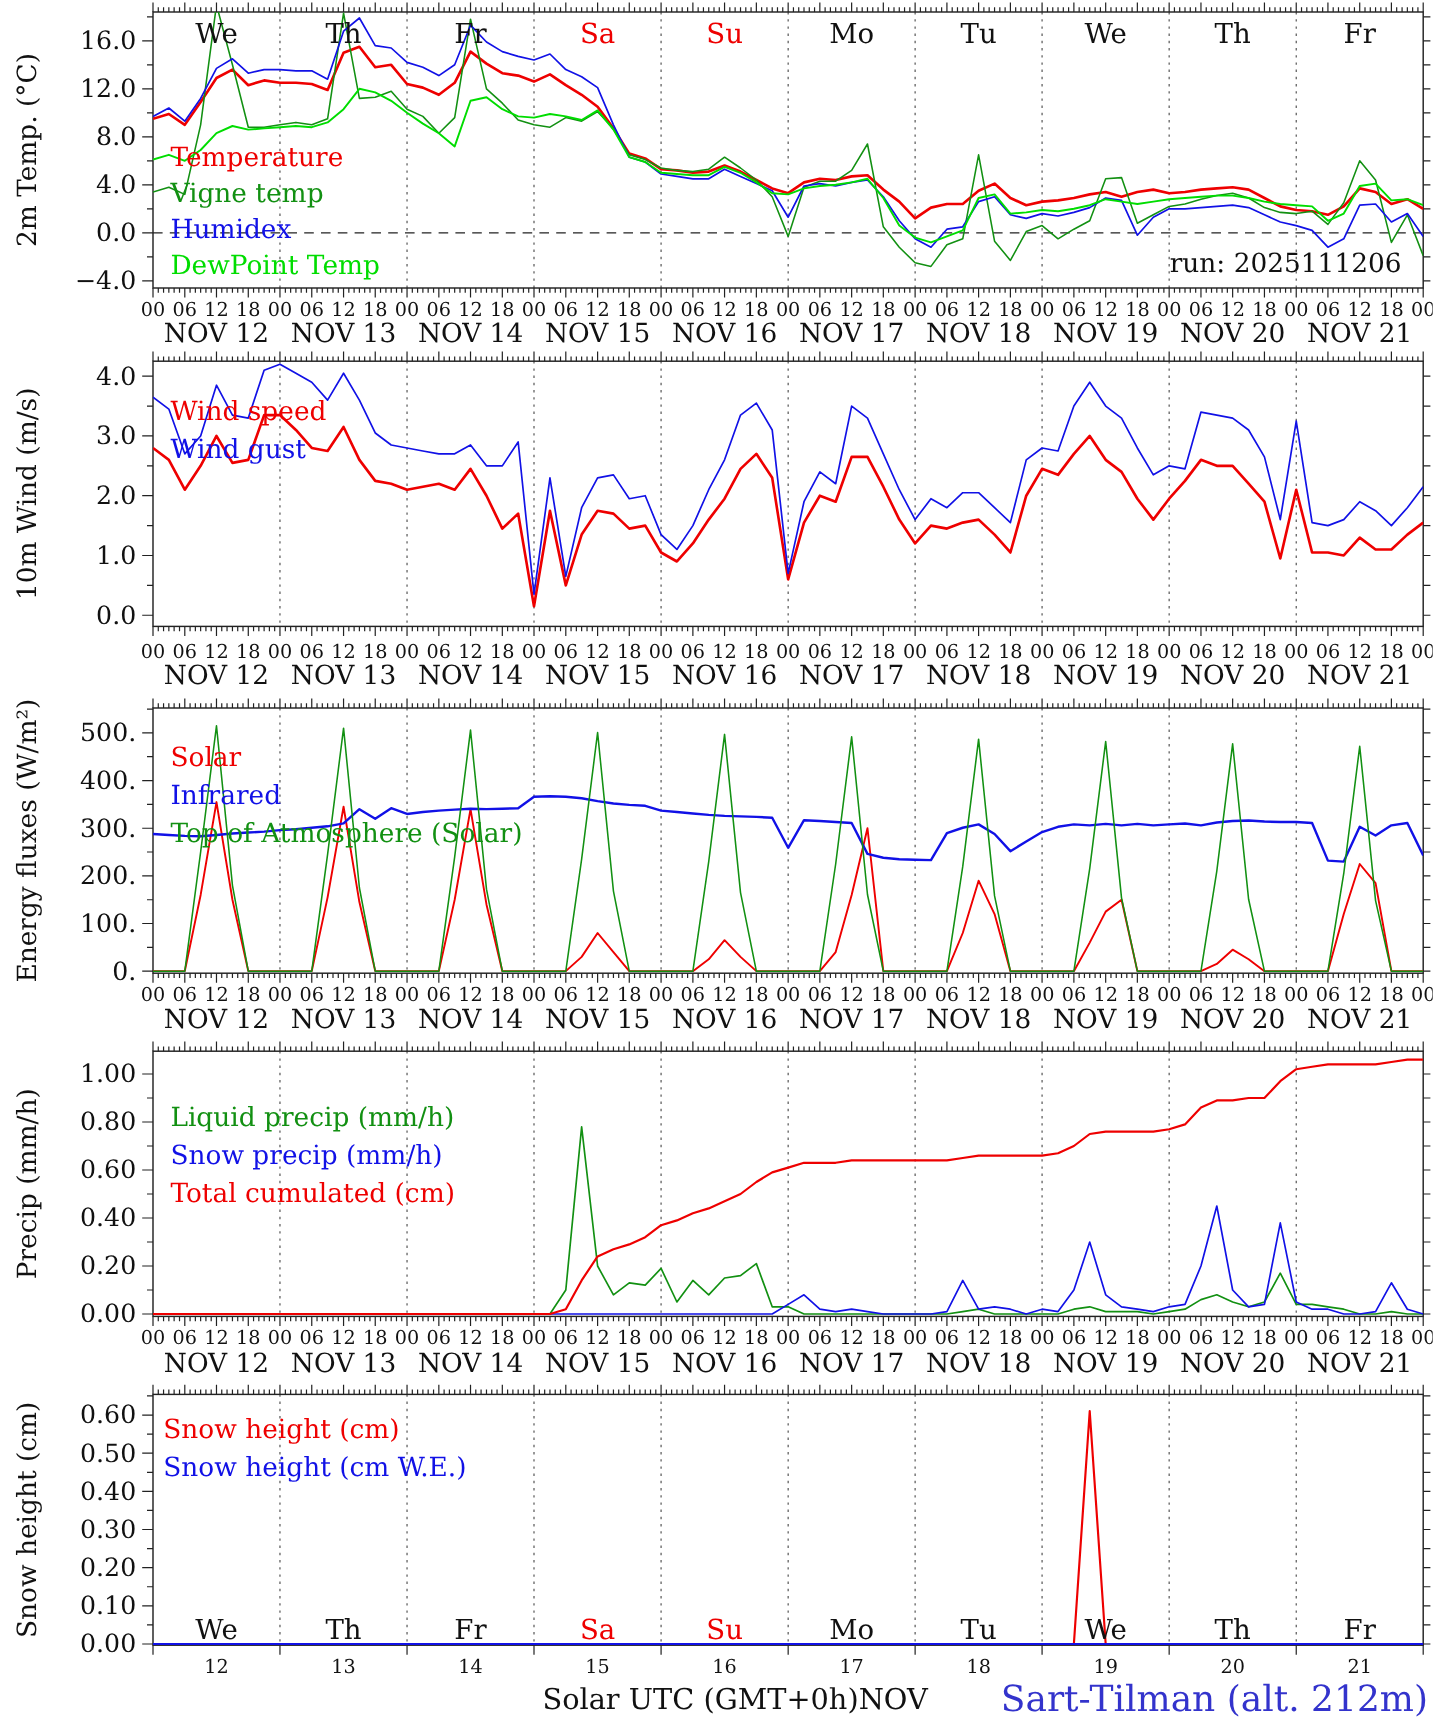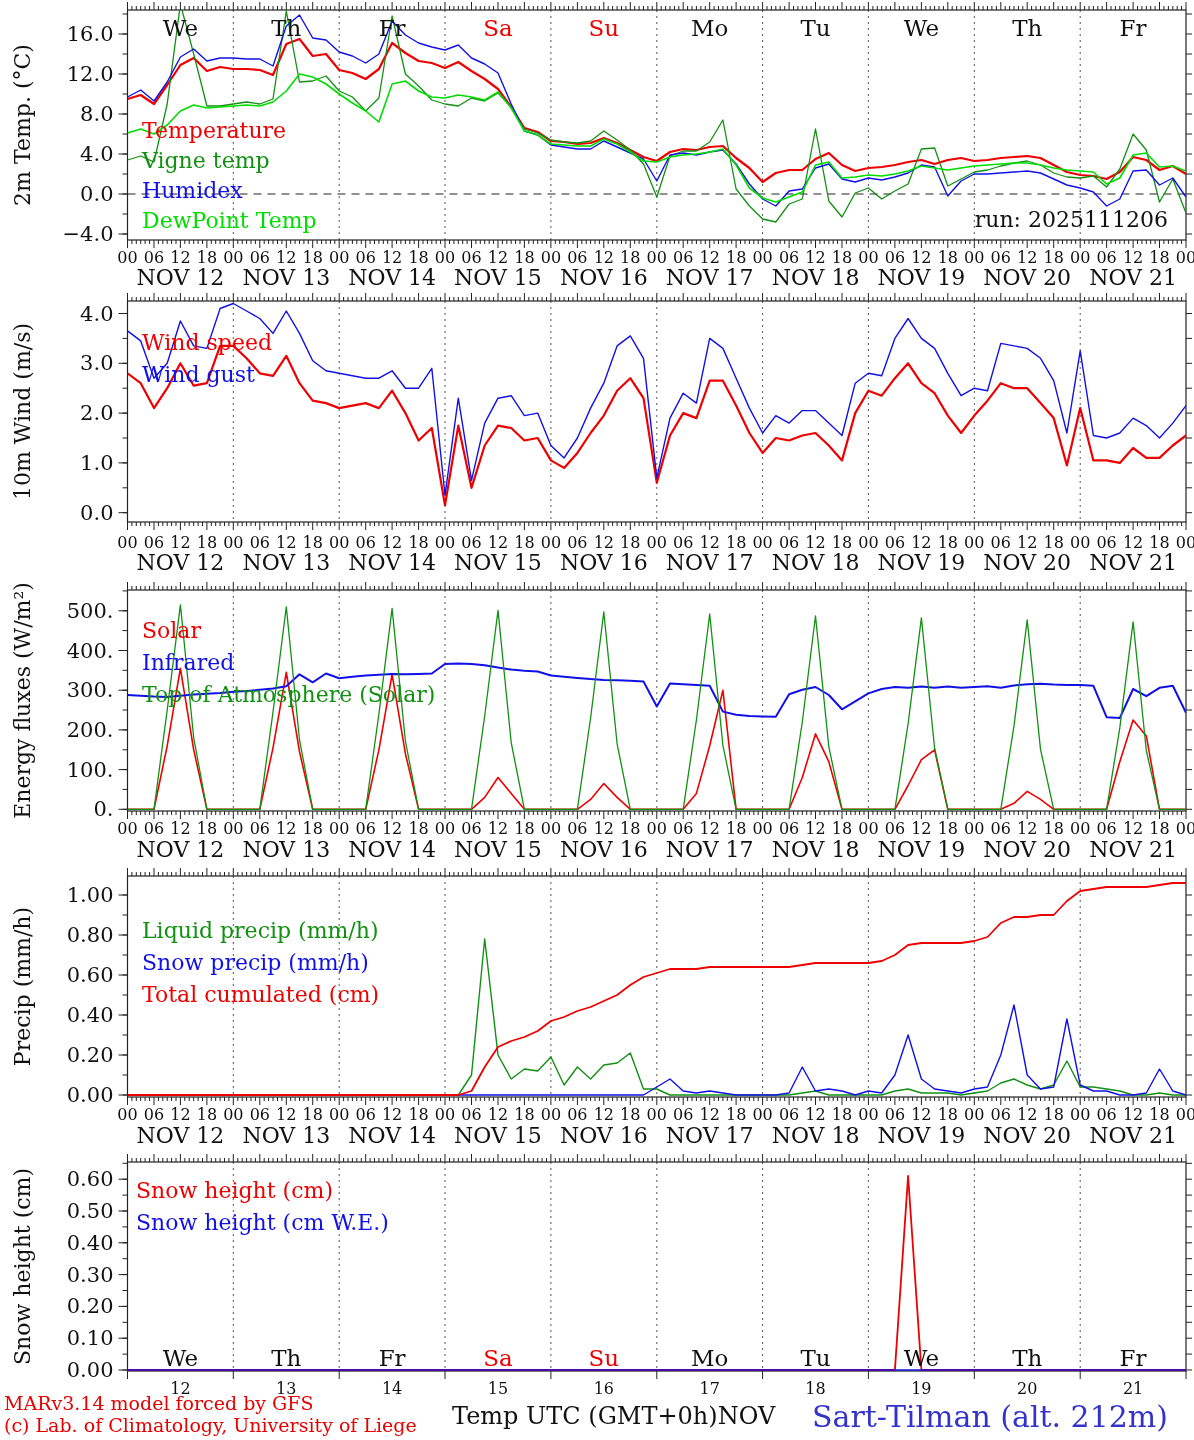--- a/index.html
+++ b/index.html
@@ -3,21 +3,21 @@
 <meta charset="utf-8">
 <style>
   html,body{margin:0;padding:0;background:#fff;}
   #page{position:relative;width:1194px;height:1440px;background:#ffffff;overflow:hidden;
         font-family:"DejaVu Serif",serif;padding-left:40px;}
   #chart{position:absolute;left:0;top:0;}
   svg text{font-family:"DejaVu Serif",serif;}
   .footer-credits{position:absolute;left:4px;top:1392px;color:#e80000;font-size:19px;line-height:22px;white-space:pre;}
   .footer-time{position:absolute;left:452px;top:1402px;color:#111;font-size:24px;}
   .footer-time span{}
-  .footer-station{position:absolute;left:812px;top:1399px;width:378px;color:#3333cc;font-size:30px;text-align:left;white-space:nowrap;}
+  .footer-station{position:absolute;left:812px;top:1399px;width:378px;color:#3333cc;font-size:30px;text-align:right;white-space:nowrap;}
 </style>
 </head>
 <body>
 
 <div id="page">
   <svg id="chart" width="1194" height="1440" viewBox="0 0 1194 1440">
       <g>
         <clipPath id="clip0">
           <rect x="127.5" y="10" width="1058.5" height="230"></rect>
         </clipPath>
@@ -355,16 +355,15 @@
         <text x="497.97499999999997" y="1394" text-anchor="middle" font-size="16" fill="#111111">15</text>
         <text x="603.825" y="1394" text-anchor="middle" font-size="16" fill="#111111">16</text>
         <text x="709.675" y="1394" text-anchor="middle" font-size="16" fill="#111111">17</text>
         <text x="815.525" y="1394" text-anchor="middle" font-size="16" fill="#111111">18</text>
         <text x="921.375" y="1394" text-anchor="middle" font-size="16" fill="#111111">19</text>
         <text x="1027.225" y="1394" text-anchor="middle" font-size="16" fill="#111111">20</text>
         <text x="1133.0749999999998" y="1394" text-anchor="middle" font-size="16" fill="#111111">21</text>
         <text x="30" y="1266.5" text-anchor="middle" font-size="22" fill="#111111" transform="rotate(-90 30 1266.5)">Snow height (cm)</text>
       </g>
     </svg>
-  <div class="footer-credits"><div>MARv3.14 model forced by GFS</div><div>(c) Lab. of Climatology, University of Liege</div></div>
-  <div class="footer-time"><span style="margin-left:0">Temp UTC (GMT+0h)</span><span>NOV</span></div>
+  <div class="footer-time"><span style="margin-left:0">Solar UTC (GMT+0h)</span><span>NOV</span></div>
   <div class="footer-station">Sart-Tilman (alt. 212m)</div>
 </div>
 
 </body></html>

